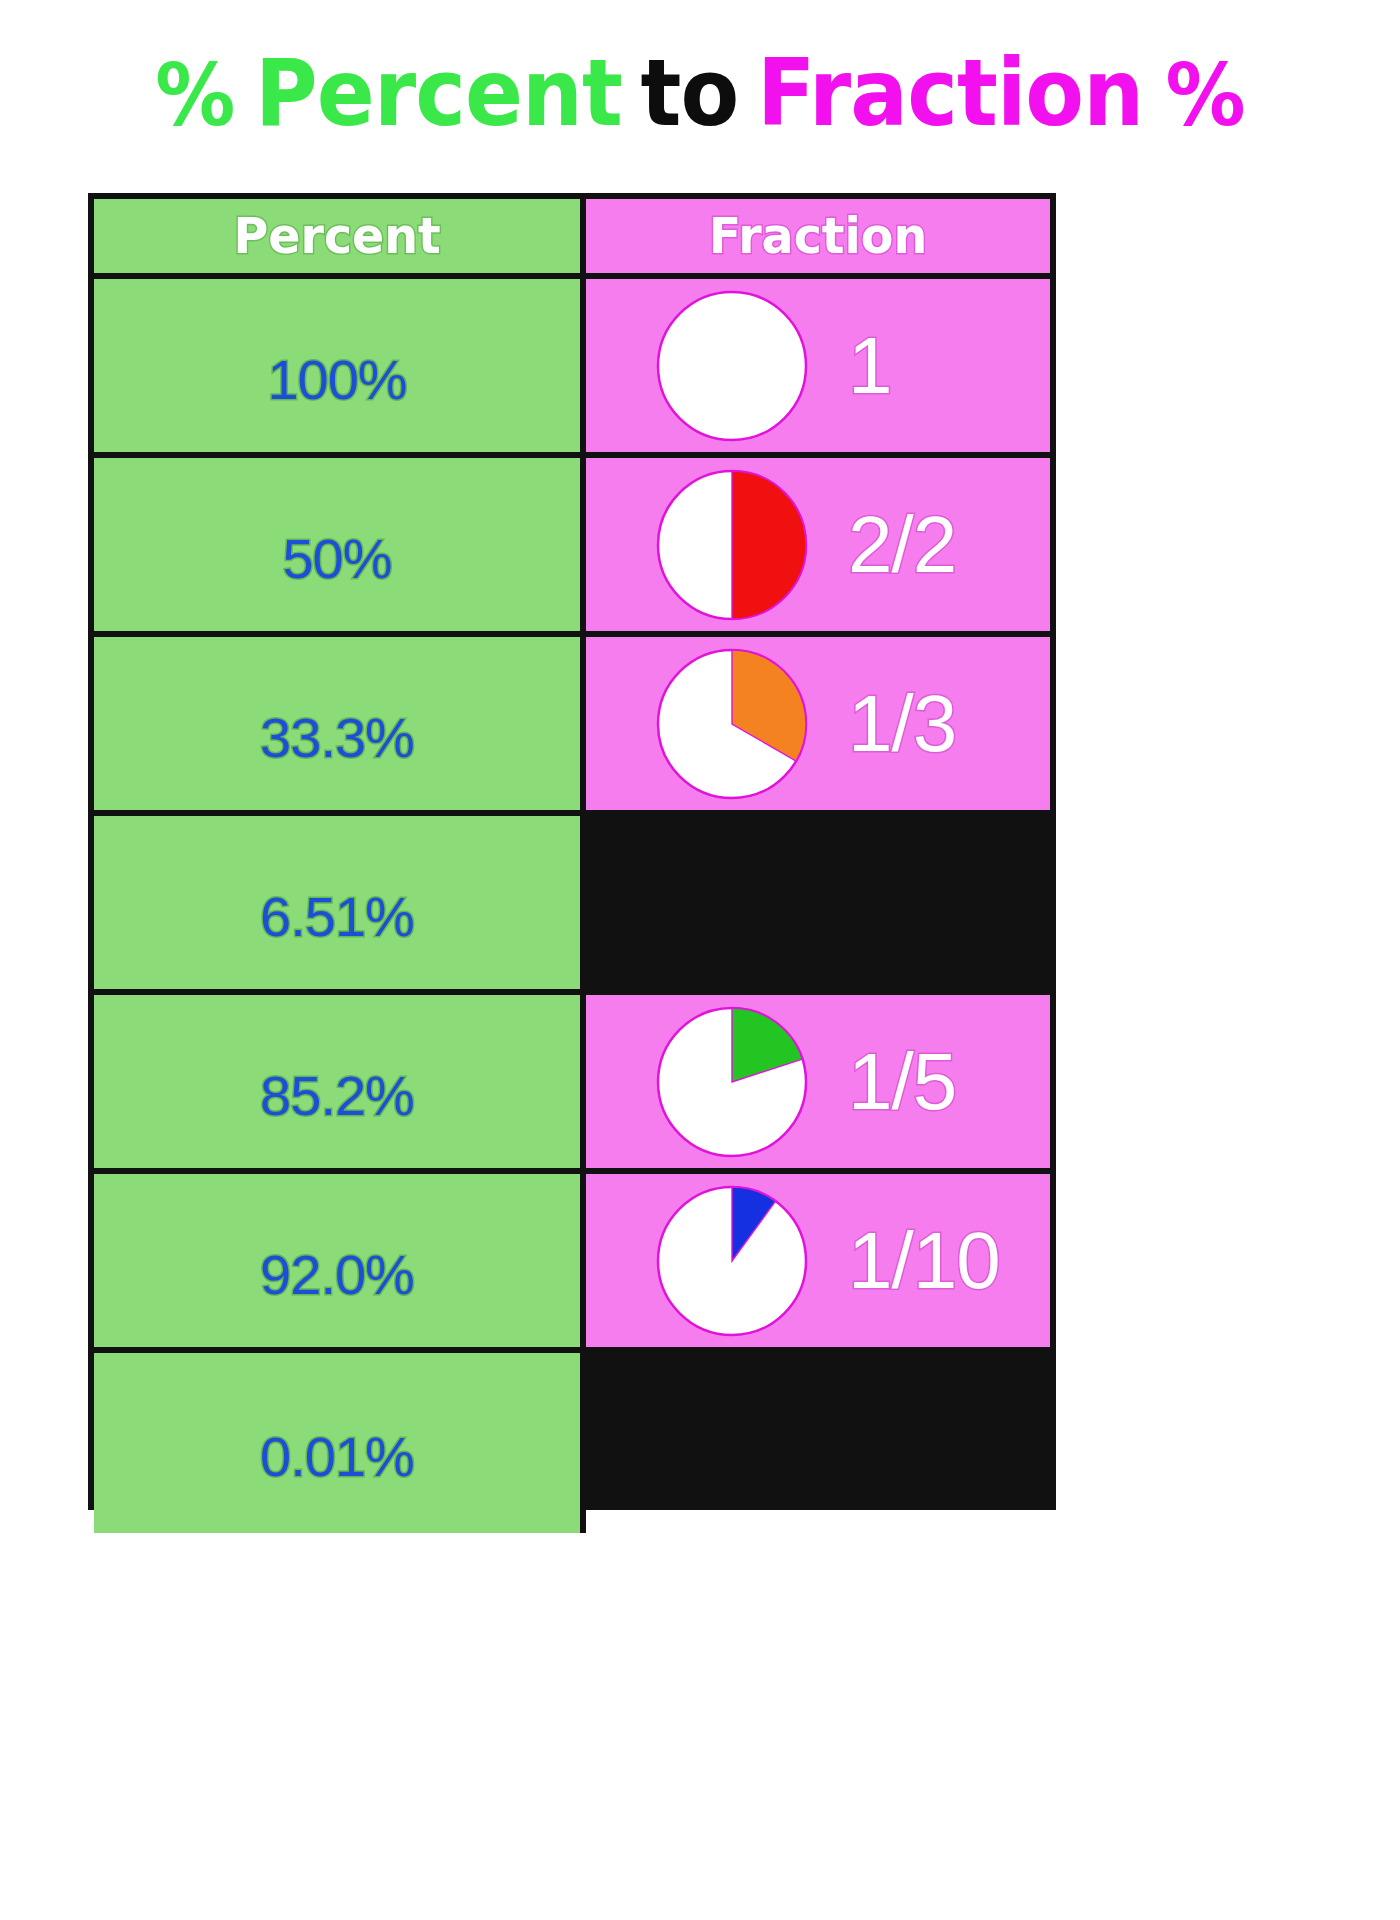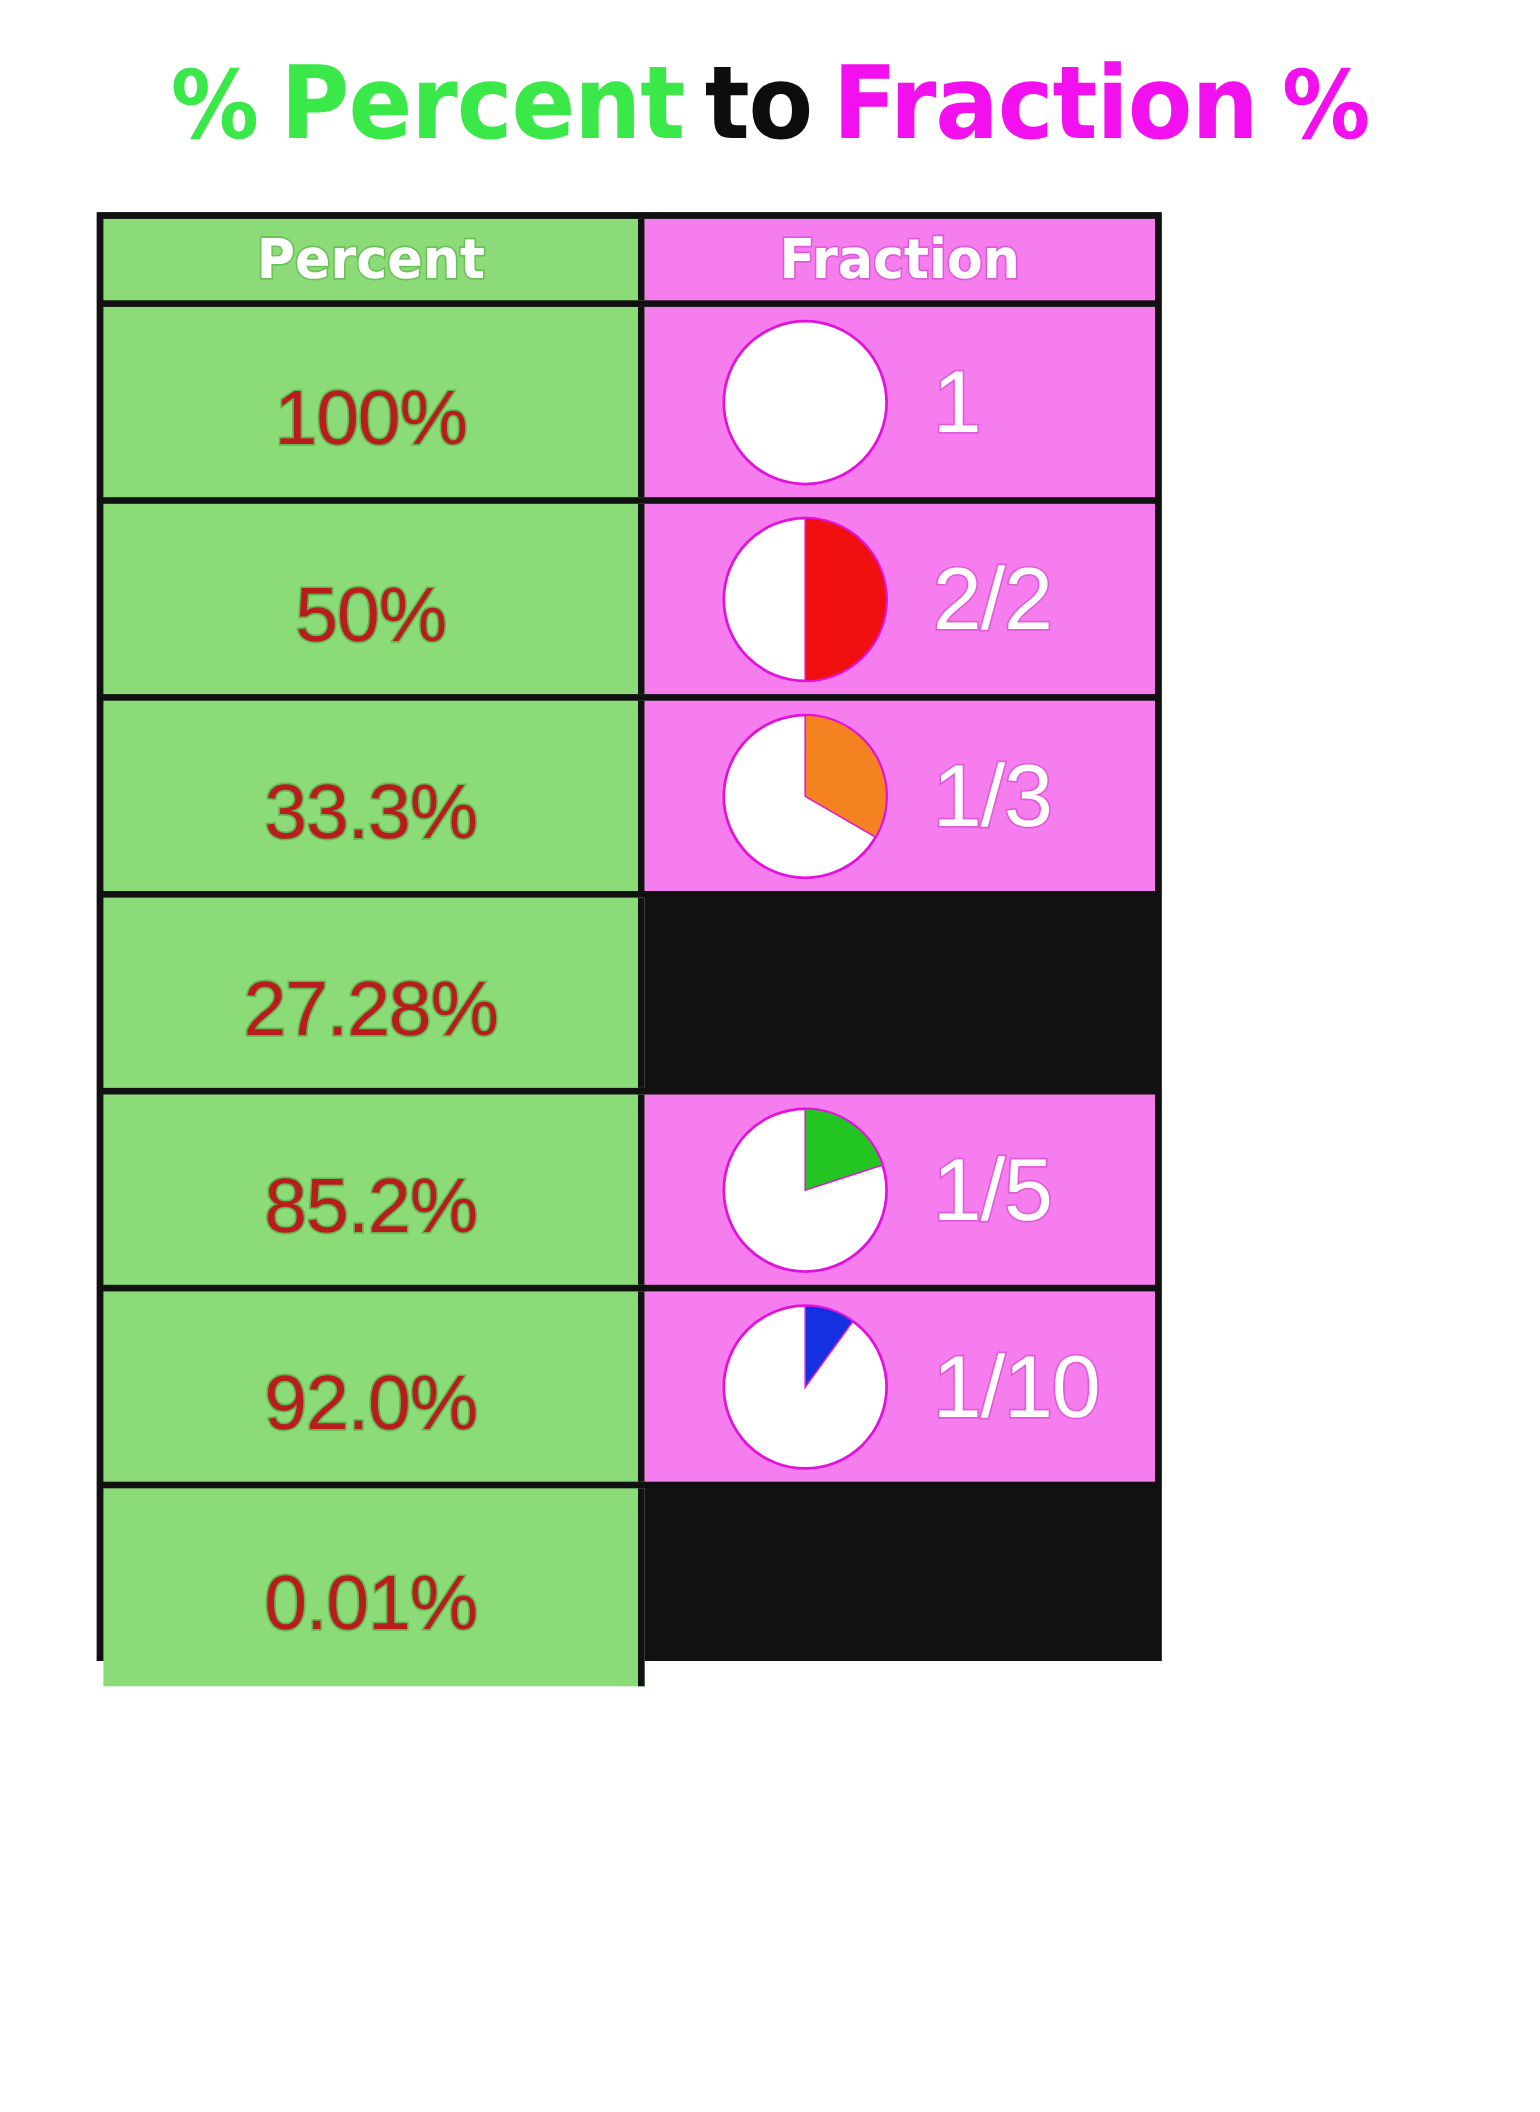--- a/index.html
+++ b/index.html
@@ -101,23 +101,23 @@
   }
   .head-label.pink-outline {
     -webkit-text-stroke: 3px #E05BD8;
     paint-order: stroke fill;
   }
 
   
   .pct-value {
     font-family: "Liberation Sans", sans-serif;
     font-weight: 400;
-    font-size: 70px;
+    font-size: 56px;
     line-height: 86px;
-    color: #b91c1c;
+    color: #1d4ed8;
     -webkit-text-stroke: 3px #63B852;
     paint-order: stroke fill;
     letter-spacing: -1px;
     margin-top: 28px;
   }
 
   
   .frac-label {
     font-family: "Liberation Sans", sans-serif;
     font-weight: 400;
@@ -195,21 +195,21 @@
             <div class="pie-wrap">
               <svg viewBox="0 0 160 160">
                 <circle cx="80" cy="80" r="74" class="pie-disc" stroke="#E312DB"></circle>
                 <path d="M 80 80 L 80 6 A 74 74 0 0 1 144.086 117.000 Z" fill="#F58220" stroke="#E312DB" stroke-width="1.2" class="pie-slice"></path>
               </svg>
             </div>
             <span class="frac-label">1/3</span>
           </div>
         </div><div class="row data">
           <div class="cell pct">
-            <span class="pct-value">27.28%</span>
+            <span class="pct-value">6.51%</span>
           </div>
         </div><div class="row data">
           <div class="cell pct">
             <span class="pct-value">85.2%</span>
           </div>
           <div class="cell frac">
             <div class="pie-wrap">
               <svg viewBox="0 0 160 160">
                 <circle cx="80" cy="80" r="74" class="pie-disc" stroke="#E312DB"></circle>
                 <path d="M 80 80 L 80 6 A 74 74 0 0 1 150.378 57.133 Z" fill="#22C522" stroke="#E312DB" stroke-width="1.2" class="pie-slice"></path>

